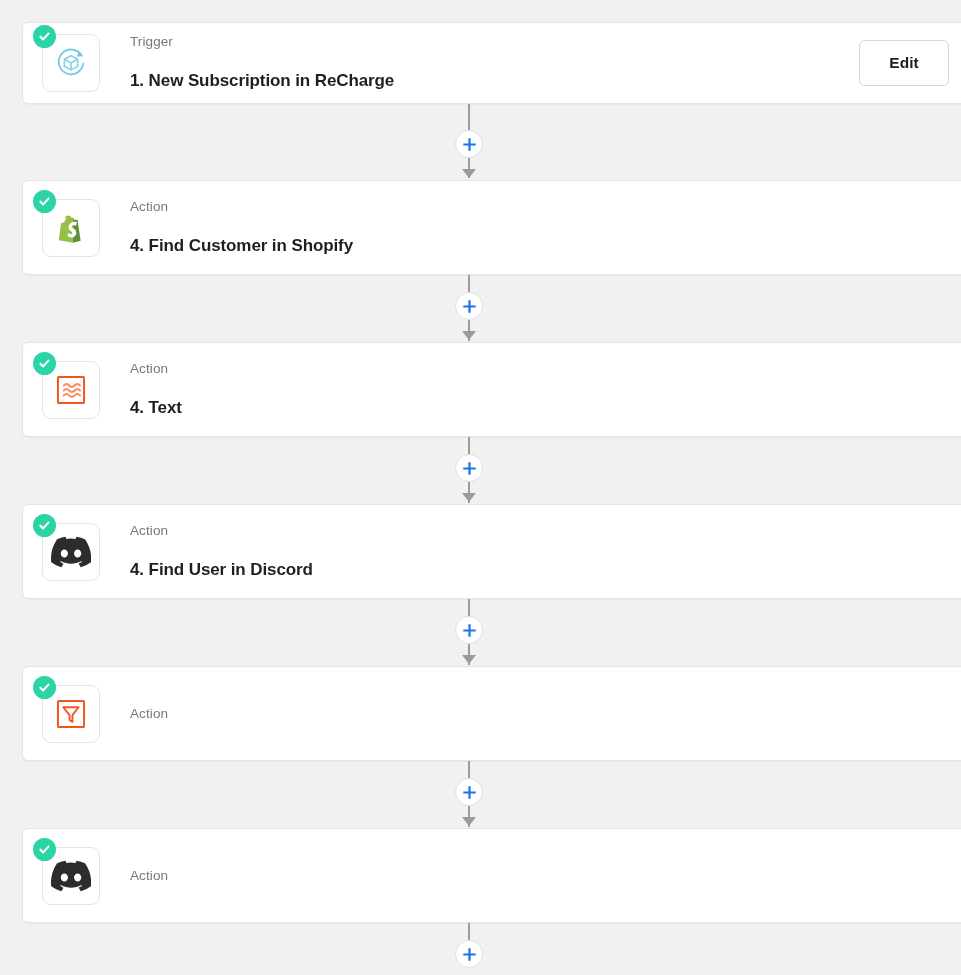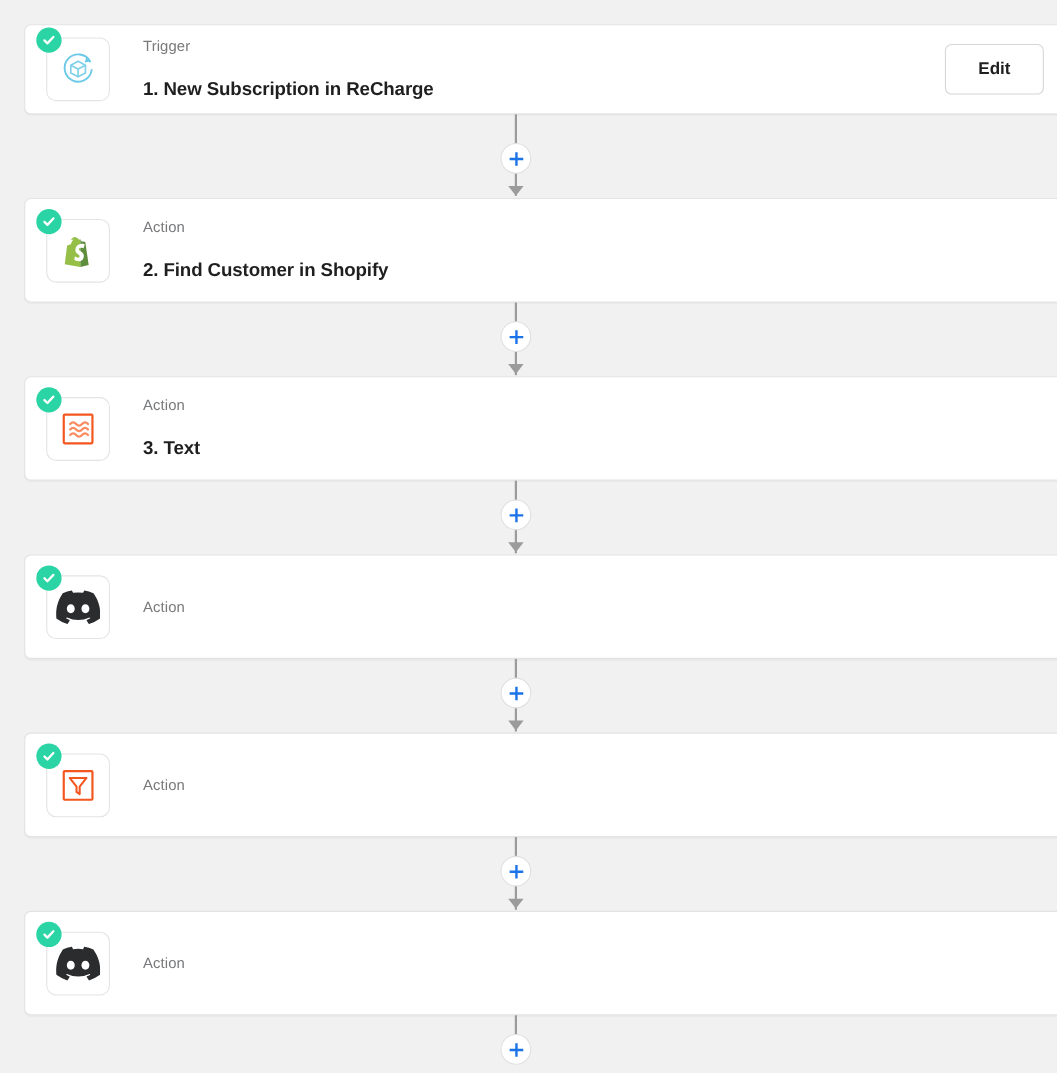--- a/index.html
+++ b/index.html
@@ -195,21 +195,21 @@
         </div>
         <svg width="36" height="36" viewBox="0 0 40 40">
           <path d="M16.5 8.6 c-.6 0-1.2.3-1.7.8 -1 1-1.7 2.6-2.1 4.1 l-2.9.9 c-.9.3-.9.3-1 1.1 L6.5 33.6 l15.8 2.8 V8.4 c-.2 0-.4.1-.6.2 0 0-.4.1-1 .3 -.4-1.1-1-2.1-2.1-2.1 h-.2 c-.4-.5-1-.8-1.6-.8 -1.5 0-2.9 1.1-4 3.1z" fill="#95bf47"></path>
           <path d="M22.3 8.4 v28 l8.4-2.1 -3.4-23 c0-.2-.2-.4-.4-.4 -.2 0-3.4-.2-3.4-.2z" fill="#5e8e3e"></path>
           <path d="M26.5 14.3 l-1 3.1 s-1.2-.6-2.6-.5c-2.1.1-2.1 1.4-2.1 1.7 .1 1.7 4.7 2.1 5 6.2 .2 3.3-1.7 5.5-4.5 5.7 -3.4.2-5.2-1.8-5.2-1.8 l.7-3.1 s1.9 1.4 3.4 1.3c1-.1 1.3-.9 1.3-1.4 -.2-2.2-3.9-2.1-4.2-5.8 -.2-3.2 1.9-6.4 6.4-6.7 1.8-.1 2.8.4 2.8.4z" fill="#ffffff"></path>
           <path d="M17.9 9 c-.3-.9-.8-1.6-1.6-1.6 -1.5 0-2.8 1.7-3.4 3.7 l3.1-1 c.4-1.3.9-2.1 1.9-1.1z" fill="#b5d56a" opacity="0"></path>
         </svg>
       </div>
       <div class="step-text">
         <div class="step-kind">Action</div>
-        <div class="step-title">2. Find Customer in Shopify</div>
+        <div class="step-title">4. Find Customer in Shopify</div>
       </div>
     </div>
   </div>
 
   <div class="connector">
     <div class="conn-line" style="top:275px; height:66px;"></div>
     <div class="conn-arrow" style="top:331px;"></div>
     <button class="plus-btn" style="top:292px;">
       <svg width="17" height="17" viewBox="0 0 17 17">
           <path d="M8.5 2.3 V14.7 M2.3 8.5 H14.7" stroke="#1a73e8" stroke-width="2.2"></path>
@@ -227,21 +227,21 @@
         </div>
         <svg width="36" height="36" viewBox="0 0 40 40">
           <rect x="5.5" y="5.5" width="29" height="29" rx="1" stroke="#f4561f" stroke-width="2.2" fill="none"></rect>
           <path d="M12 15 c2-2.2 4-2.2 6 0 s4 2.2 6 0 s4-2.2 6 0" stroke="#fb8a5e" stroke-width="2.3" fill="none" stroke-linecap="round"></path>
           <path d="M12 20.5 c2-2.2 4-2.2 6 0 s4 2.2 6 0 s4-2.2 6 0" stroke="#fb8a5e" stroke-width="2.3" fill="none" stroke-linecap="round"></path>
           <path d="M12 26 c2-2.2 4-2.2 6 0 s4 2.2 6 0 s4-2.2 6 0" stroke="#fb8a5e" stroke-width="2.3" fill="none" stroke-linecap="round"></path>
         </svg>
       </div>
       <div class="step-text">
         <div class="step-kind">Action</div>
-        <div class="step-title">3. Text</div>
+        <div class="step-title">4. Text</div>
       </div>
     </div>
   </div>
 
   <div class="connector">
     <div class="conn-line" style="top:437px; height:66px;"></div>
     <div class="conn-arrow" style="top:493px;"></div>
     <button class="plus-btn" style="top:454px;">
       <svg width="17" height="17" viewBox="0 0 17 17">
           <path d="M8.5 2.3 V14.7 M2.3 8.5 H14.7" stroke="#1a73e8" stroke-width="2.2"></path>
@@ -256,20 +256,21 @@
           <svg width="15" height="15" viewBox="0 0 15 15">
               <path d="M3.4 7.7 L6.1 10.4 L11.5 4.6" stroke="#ffffff" stroke-width="2.1" fill="none" stroke-linecap="round" stroke-linejoin="round"></path>
             </svg>
         </div>
         <svg width="40" height="40" viewBox="0 0 71 55">
           <path d="M60.1 4.9A58.5 58.5 0 0 0 45.6.4a.2.2 0 0 0-.2.1c-.6 1.1-1.3 2.6-1.8 3.8a54 54 0 0 0-16.2 0c-.5-1.2-1.2-2.7-1.9-3.8a.2.2 0 0 0-.2-.1 58.4 58.4 0 0 0-14.5 4.5.2.2 0 0 0-.1.1C1.6 18.7-1 32.1.3 45.4c0 .1 0 .1.1.2a58.8 58.8 0 0 0 17.8 9c.1 0 .2 0 .2-.1 1.4-1.9 2.6-3.9 3.7-6 0-.1 0-.3-.2-.3-2-.8-3.8-1.7-5.6-2.8-.2-.1-.2-.3 0-.4l1.1-.9h.2c11.8 5.4 24.5 5.4 36.1 0h.2l1.1.9c.2.1.2.3 0 .4a36.7 36.7 0 0 1-5.6 2.7c-.2.1-.2.3-.2.4a46 46 0 0 0 3.7 6c0 .1.1.1.2.1a58.6 58.6 0 0 0 17.8-9c.1-.1.1-.1.1-.2 1.5-15.4-2.5-28.7-10.6-40.4 0 0 0-.1-.1-.1zM23.7 37.3c-3.5 0-6.4-3.2-6.4-7.2s2.8-7.2 6.4-7.2c3.6 0 6.5 3.3 6.4 7.2 0 4-2.8 7.2-6.4 7.2zm23.6 0c-3.5 0-6.4-3.2-6.4-7.2s2.8-7.2 6.4-7.2c3.6 0 6.5 3.3 6.4 7.2 0 4-2.8 7.2-6.4 7.2z" fill="#2b2c2e"></path>
         </svg>
       </div>
       <div class="step-text">
         <div class="step-kind">Action</div>
+        <div class="step-title">4. Find User in Discord</div>
       </div>
     </div>
   </div>
 
   <div class="connector">
     <div class="conn-line" style="top:599px; height:66px;"></div>
     <div class="conn-arrow" style="top:655px;"></div>
     <button class="plus-btn" style="top:616px;">
       <svg width="17" height="17" viewBox="0 0 17 17">
           <path d="M8.5 2.3 V14.7 M2.3 8.5 H14.7" stroke="#1a73e8" stroke-width="2.2"></path>

